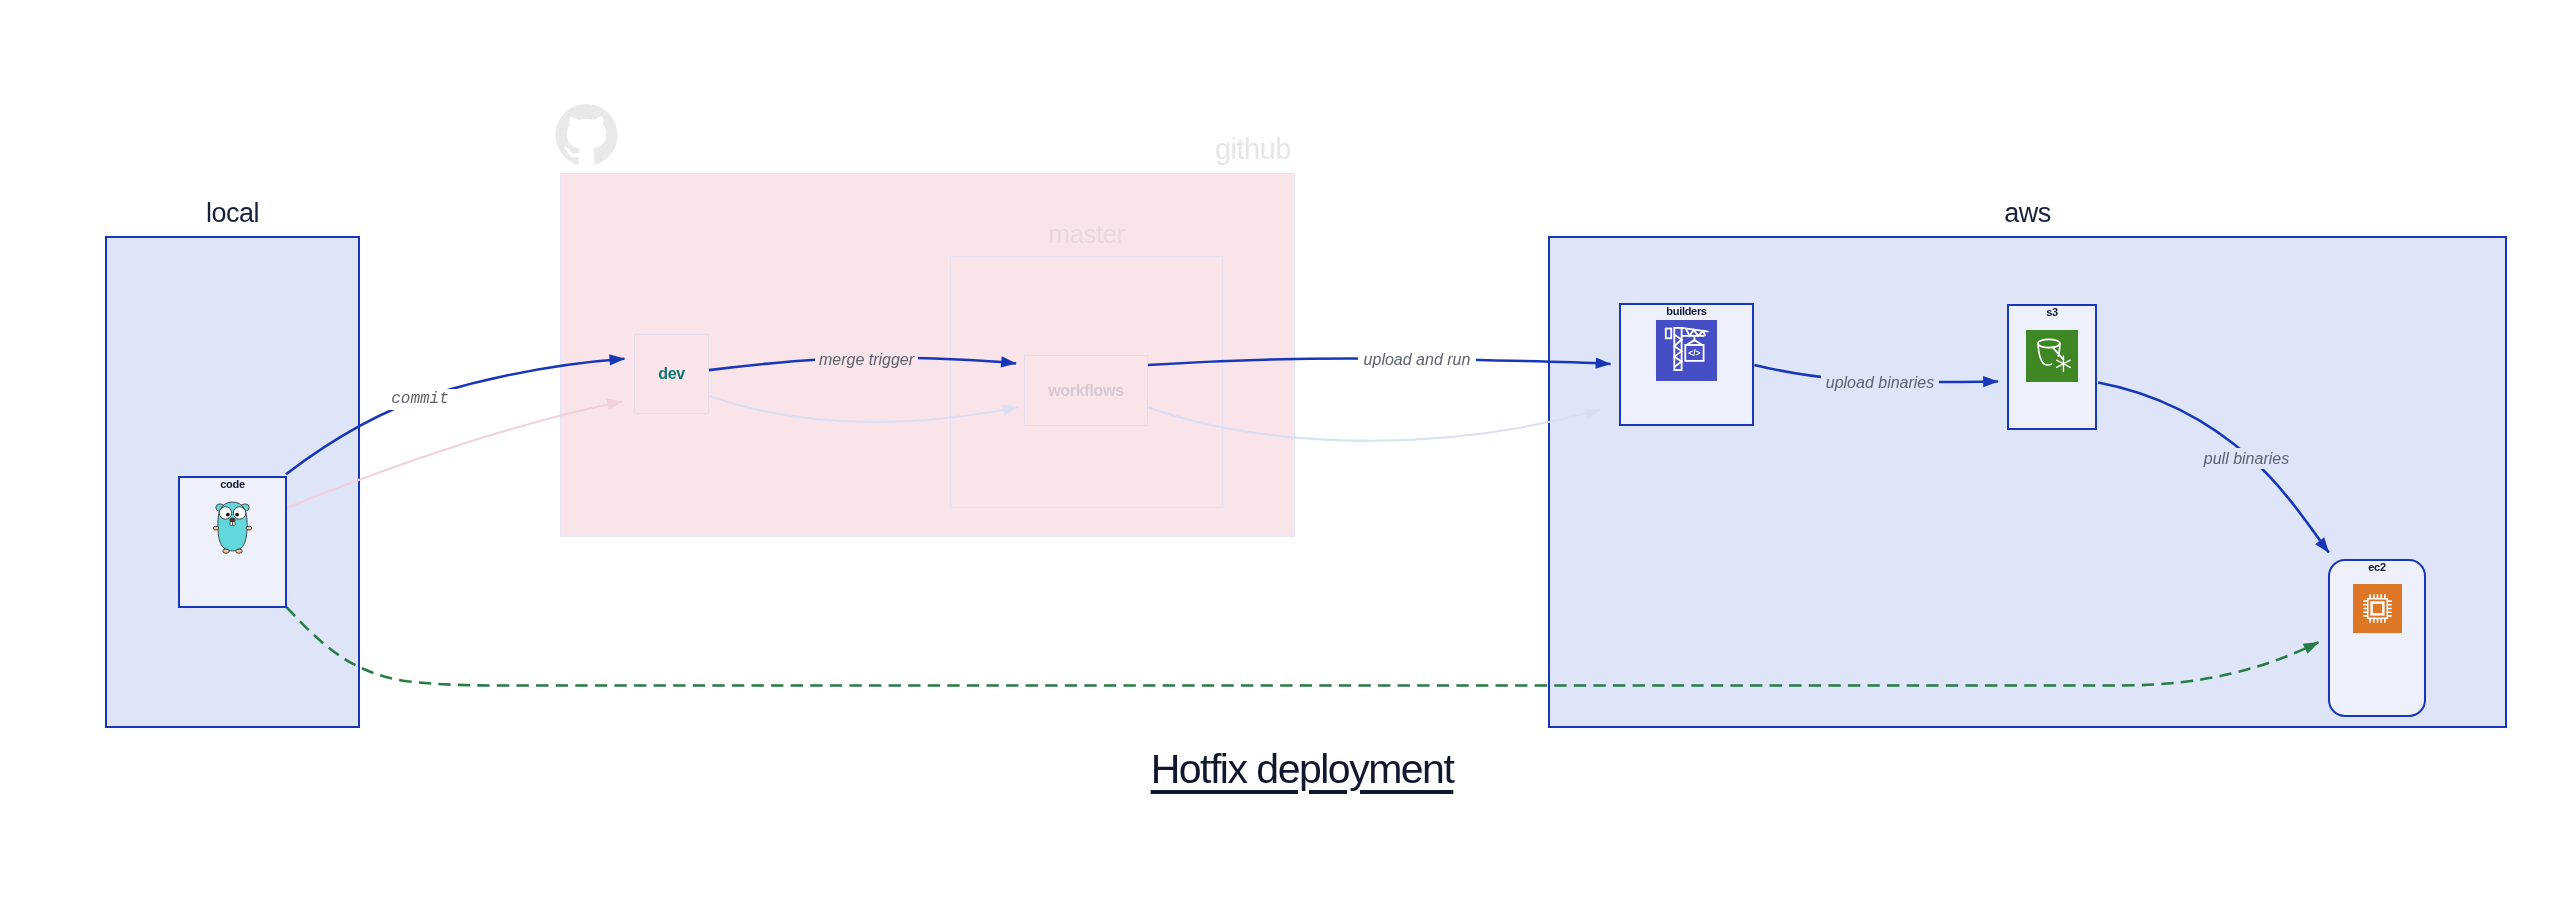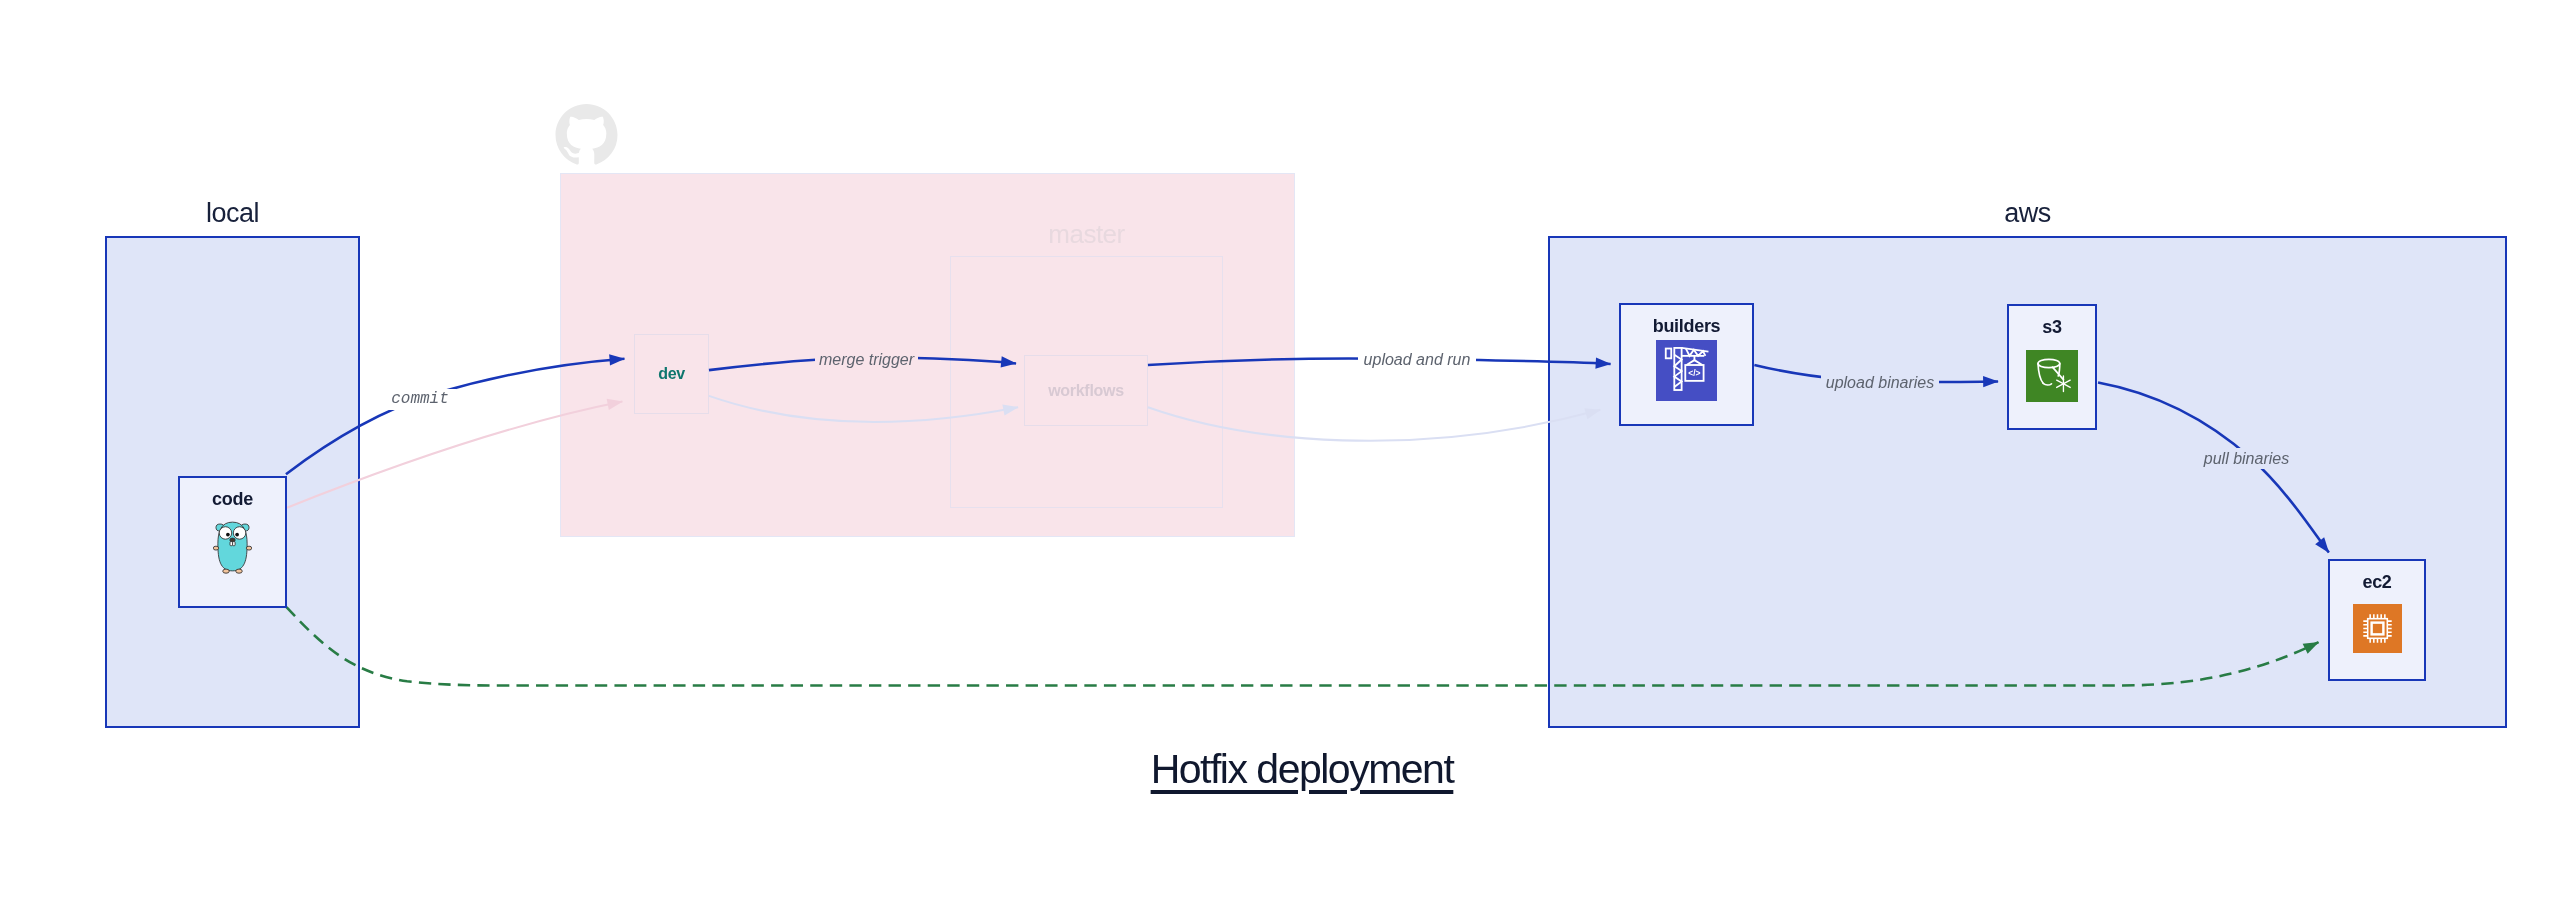--- a/index.html
+++ b/index.html
@@ -18,21 +18,21 @@
   .container-box{position:absolute;box-sizing:border-box;}
   .container-box.blue{background:var(--container-fill);border:2.1px solid var(--blue);z-index:1;}
   .container-box.pink{background:var(--github-fill);border:1.5px solid #e4e6f5;z-index:1;}
   .container-box.master{background:transparent;border:1.5px solid #e7e0ee;z-index:2;}
 
   .container-label{position:absolute;text-align:center;color:#18213b;font-size:27px;line-height:1;z-index:2;letter-spacing:-0.5px;}
   .container-label.faded-gray{color:#e6e5e8;font-size:29px;text-align:right;}
   .container-label.faded-pinkgray{color:#e8d9df;font-size:26px;}
 
   .node{position:absolute;box-sizing:border-box;background:var(--node-fill);border:2.1px solid var(--blue);z-index:4;text-align:center;}
-  .node-label{font-weight:bold;font-size:18px;color:var(--navy);margin-top:12px;letter-spacing:-0.3px;line-height:1.1;}
+  .node-label{font-weight:bold;font-size:11px;color:var(--navy);margin-top:0;letter-spacing:-0.3px;line-height:1.1;}
   .node-icon{display:block;margin:13.4px auto 0 auto;}
   .node.faded{background:transparent;border:1.5px solid var(--faded-border);display:flex;align-items:center;justify-content:center;z-index:2;}
   .node.faded .node-label{margin:0;color:#0f766e;font-size:16px;}
 
   svg.edges{position:absolute;left:0;top:0;z-index:3;}
 
   .edge-label{position:absolute;font-style:italic;font-size:16px;color:var(--gray-label);text-align:center;line-height:1.1;z-index:5;padding:1.5px 0;}
   .bg-white{background:#ffffff;}
   .bg-pink{background:var(--github-fill);}
   .bg-lav{background:var(--container-fill);}
@@ -45,20 +45,21 @@
 </style>
 </head>
 <body>
 
 <div class="stage">
 
   <div class="container-box blue" style="left:105px;top:236px;width:255px;height:492px;"></div>
   <div class="container-label" style="left:105px;top:200px;width:255px;">local</div>
 
   <div class="container-box pink" style="left:560px;top:173px;width:735px;height:364px;"></div>
+  <div class="container-label faded-gray" style="left:560px;top:135px;width:731px;">github</div>
 
   <div class="container-box master" style="left:950px;top:256px;width:273px;height:252px;"></div>
   <div class="container-label faded-pinkgray" style="left:950px;top:221px;width:273px;">master</div>
 
   <div class="container-box blue" style="left:1548px;top:236px;width:959px;height:492px;"></div>
   <div class="container-label" style="left:1548px;top:200px;width:959px;">aws</div>
 
   <svg class="octocat" style="left:555px;top:104px;" width="63" height="62" viewBox="0 0 16 16">
     <path fill="#e9e9e9" d="M8 0C3.58 0 0 3.58 0 8c0 3.54 2.29 6.53 5.47 7.59.4.07.55-.17.55-.38 0-.19-.01-.82-.01-1.49-2.01.37-2.53-.49-2.69-.94-.09-.23-.48-.94-.82-1.13-.28-.15-.68-.52-.01-.53.63-.01 1.08.58 1.23.82.72 1.21 1.87.87 2.33.66.07-.52.28-.87.51-1.07-1.78-.2-3.64-.89-3.64-3.95 0-.87.31-1.59.82-2.15-.08-.2-.36-1.02.08-2.12 0 0 .67-.21 2.2.82.64-.18 1.32-.27 2-.27s1.36.09 2 .27c1.53-1.04 2.2-.82 2.2-.82.44 1.1.16 1.92.08 2.12.51.56.82 1.27.82 2.15 0 3.07-1.87 3.75-3.65 3.95.29.25.54.73.54 1.48 0 1.07-.01 1.93-.01 2.2 0 .21.15.46.55.38A8.01 8.01 0 0 0 16 8c0-4.42-3.58-8-8-8z"></path>
   </svg>
@@ -159,21 +160,21 @@
         <path d="M51 33 L72 57"></path>
       </g>
       <g stroke="#ffffff" stroke-width="2.6" stroke-linecap="round">
         <path d="M72 50 L72 80"></path>
         <path d="M59 58 L85 72"></path>
         <path d="M59 72 L85 58"></path>
       </g>
     </svg>
   </div>
 
-  <div class="node" style="left:2328px;top:559px;width:98px;height:122px;">
+  <div class="node" style="left:2328px;top:559px;width:98px;height:158px;border-radius:17px;">
     <div class="node-label">ec2</div>
     <svg class="node-icon" style="margin-top:11.3px;" width="49" height="49" viewBox="0 0 100 100">
       <rect x="0" y="0" width="100" height="100" fill="#de7725"></rect>
       <g stroke="#ffffff" stroke-width="3.2" fill="none">
         <rect x="30" y="30" width="40" height="40"></rect>
         <rect x="38" y="38" width="24" height="24" stroke-width="5"></rect>
         <path d="M35 21 V30 M42.5 21 V30 M50 21 V30 M57.5 21 V30 M65 21 V30"></path>
         <path d="M35 70 V79 M42.5 70 V79 M50 70 V79 M57.5 70 V79 M65 70 V79"></path>
         <path d="M21 35 H30 M21 42.5 H30 M21 50 H30 M21 57.5 H30 M21 65 H30"></path>
         <path d="M70 35 H79 M70 42.5 H79 M70 50 H79 M70 57.5 H79 M70 65 H79"></path>

